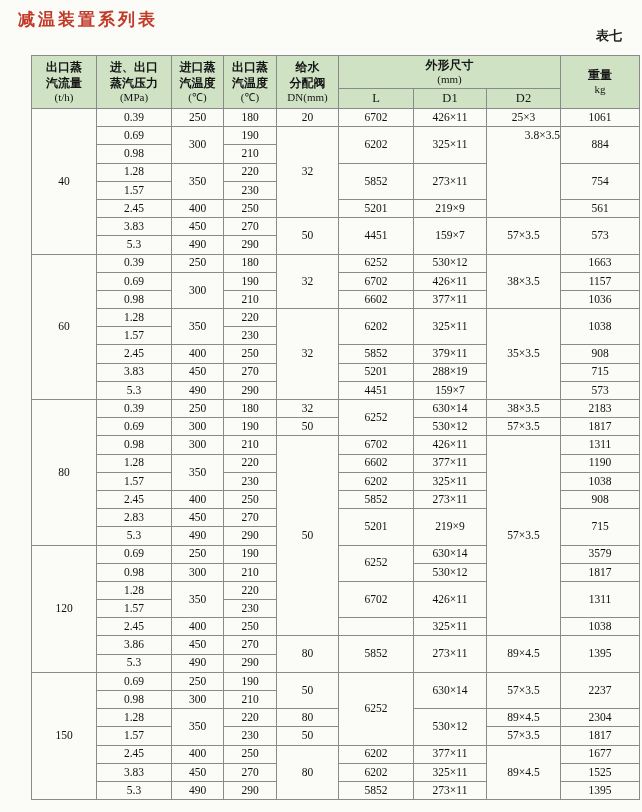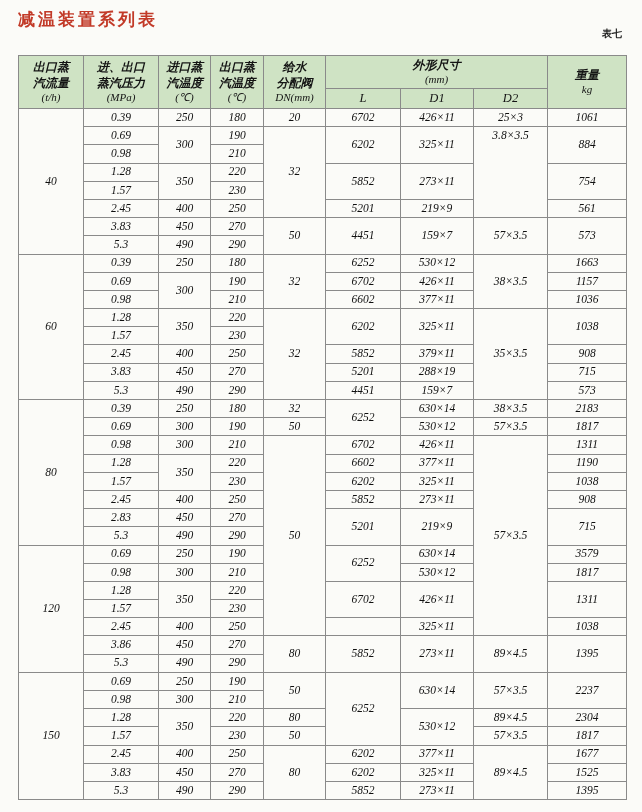--- a/index.html
+++ b/index.html
@@ -17,29 +17,28 @@
     color:var(--text-col);
   }
   .doc-title{
     position:absolute;left:18px;top:8px;
     font-size:17px;font-weight:bold;letter-spacing:3px;
     color:var(--title-red);
     font-family:"Liberation Sans",sans-serif;
   }
   .table-label{
     position:absolute;right:20px;top:27px;
-    font-size:10px;font-weight:bold;
+    font-size:13px;font-weight:bold;
     font-family:"Liberation Sans",sans-serif;
     color:#222;
   }
   table.spec{
-    position:absolute;left:18px;top:55px;
+    position:absolute;left:31px;top:55px;
     width:608px;border-collapse:collapse;table-layout:fixed;
     border:1.5px solid #7d7d7d;
-    font-style:italic;
   }
   .spec th,.spec td{
     border:1px solid var(--border-col);
     text-align:center;vertical-align:middle;
     padding:0;overflow:hidden;
   }
   .spec thead th{
     background:var(--header-bg);
     font-family:"Liberation Sans",sans-serif;
     font-weight:bold;font-size:12px;line-height:1.3;
@@ -54,21 +53,21 @@
   .spec thead .unit{
     font-family:"Liberation Serif",serif;
     font-weight:normal;font-size:11px;line-height:1.15;
   }
   .spec tbody tr{height:18.2px;}
   .spec tbody td{
     font-size:11.5px;line-height:1;
     color:#101010;
     font-family:"Liberation Serif",serif;
   }
-  .spec td.va-top{vertical-align:top;padding-top:3px;}
+  .spec td.va-top{vertical-align:top;padding-top:3px;text-align:right;}
 </style>
 </head>
 <body>
 
 <div class="doc-title">减温装置系列表</div>
 <div class="table-label">表七</div>
 
 <table class="spec">
   <colgroup>
     <col style="width:65px">

